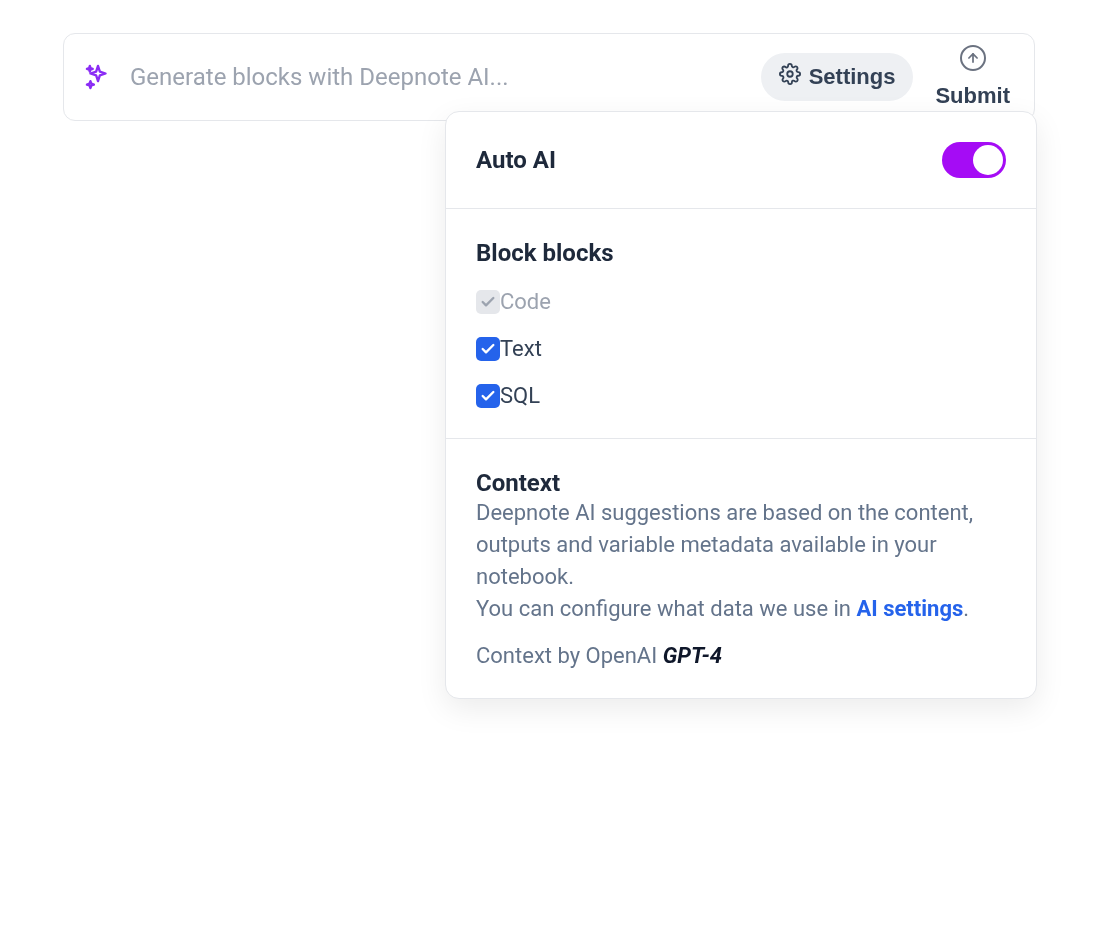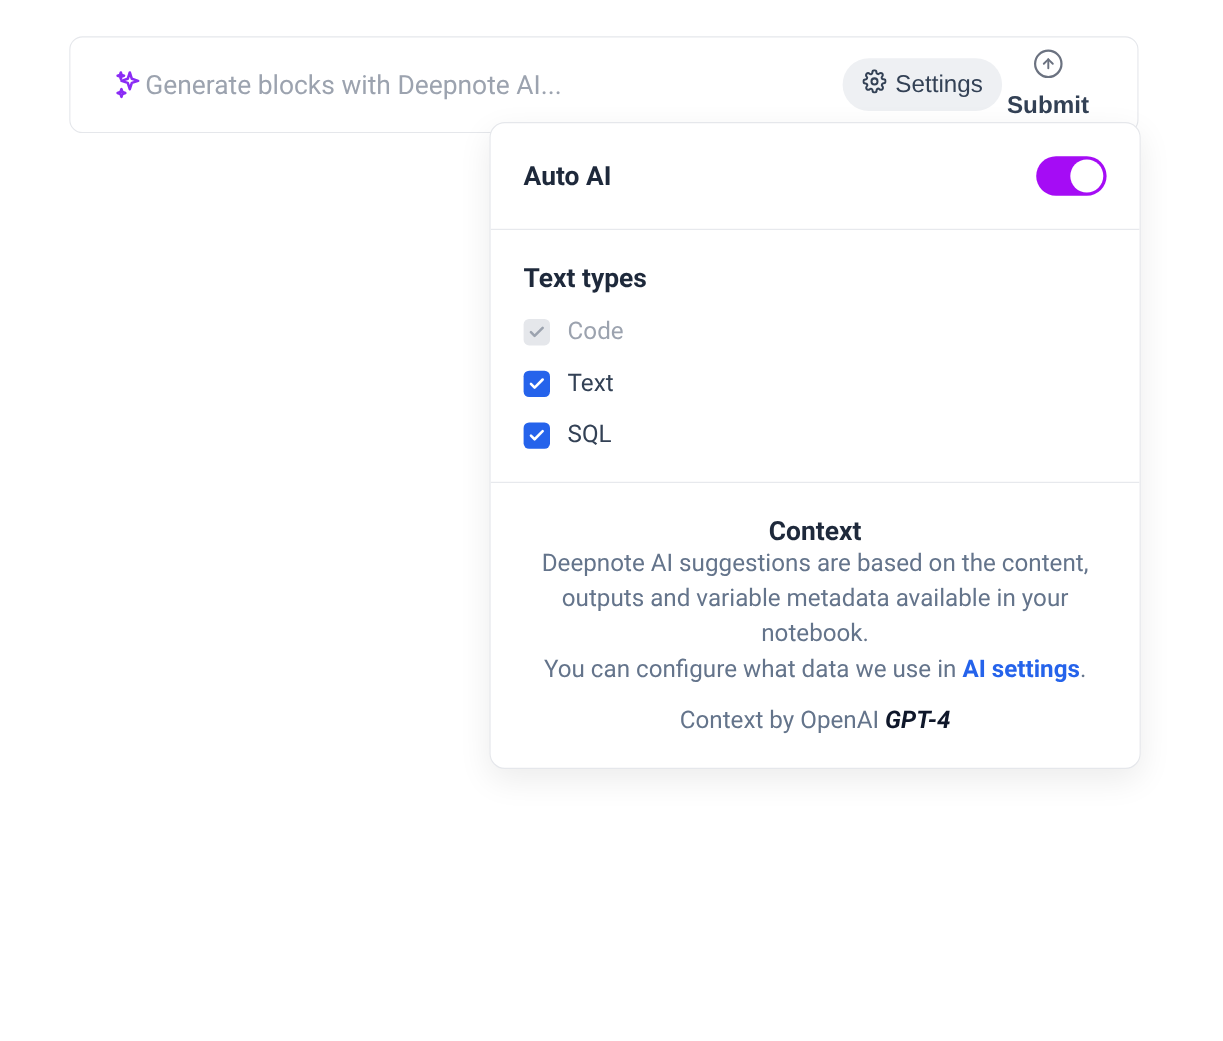--- a/index.html
+++ b/index.html
@@ -17,22 +17,22 @@
     .input-bar {
       position: absolute;
       top: 33px;
       left: 63px;
       width: 972px;
       height: 88px;
       border: 1px solid #e5e7eb;
       border-radius: 12px;
       display: flex;
       align-items: center;
-      padding: 0 40px;
-      gap: 0;
+      padding: 0 20px;
+      gap: 18px;
       background: #fff;
     }
     .sparkle-icon {
       width: 28px;
       height: 28px;
       flex-shrink: 0;
       color: #8B2CF5;
     }
     .sparkle-icon svg {
       width: 100%;
@@ -48,21 +48,21 @@
     }
     .settings-btn {
       display: flex;
       align-items: center;
       gap: 8px;
       background: #eef0f3;
       border: none;
       border-radius: 999px;
       padding: 10px 18px;
       font-size: 22px;
-      font-weight: 400;
+      font-weight: 700;
       color: #334155;
       cursor: pointer;
     }
     .settings-btn svg {
       width: 22px;
       height: 22px;
       stroke: #334155;
     }
     .submit-btn {
       display: flex;
@@ -102,21 +102,20 @@
       border-radius: 14px;
       box-shadow: 0 10px 30px rgba(0,0,0,0.08);
       overflow: hidden;
     }
     .panel-section {
       padding: 30px 30px;
       border-bottom: 1px solid #e5e7eb;
     }
     .panel-section:last-child {
       border-bottom: none;
-      text-align: center;
     }
     .auto-ai-row {
       display: flex;
       align-items: center;
       justify-content: space-between;
     }
     .section-title {
       font-size: 24px;
       font-weight: 700;
       color: #1e293b;
@@ -146,21 +145,20 @@
     }
     .checkbox-list {
       margin-top: 22px;
       display: flex;
       flex-direction: column;
       gap: 22px;
     }
     .checkbox-item {
       display: flex;
       align-items: center;
-      gap: 16px;
     }
     .checkbox {
       width: 24px;
       height: 24px;
       border-radius: 5px;
       display: flex;
       align-items: center;
       justify-content: center;
       cursor: pointer;
       flex-shrink: 0;
@@ -250,21 +248,21 @@
   <div class="panel-section">
     <div class="auto-ai-row">
       <div class="section-title">Auto AI</div>
       <div class="toggle">
         <div class="knob"></div>
       </div>
     </div>
   </div>
 
   <div class="panel-section">
-    <div class="section-title">Text types</div>
+    <div class="section-title">Block blocks</div>
     <div class="checkbox-list">
       <div class="checkbox-item">
         <div class="checkbox disabled">
           <svg viewBox="0 0 24 24" fill="none" stroke="currentColor" stroke-width="3.5" stroke-linecap="round" stroke-linejoin="round">
               <polyline points="20 6 9 17 4 12"></polyline>
             </svg>
         </div>
         <span class="checkbox-label disabled">Code</span>
       </div>
       <div class="checkbox-item">

